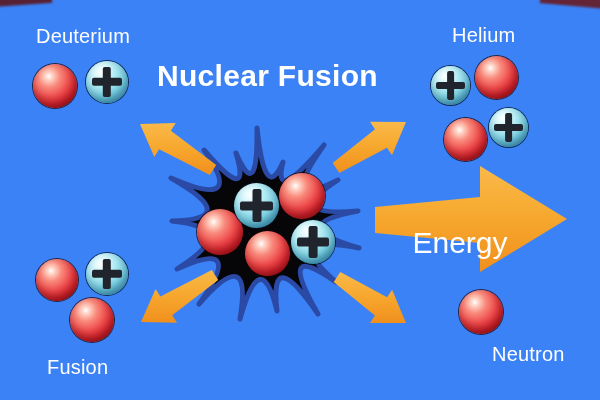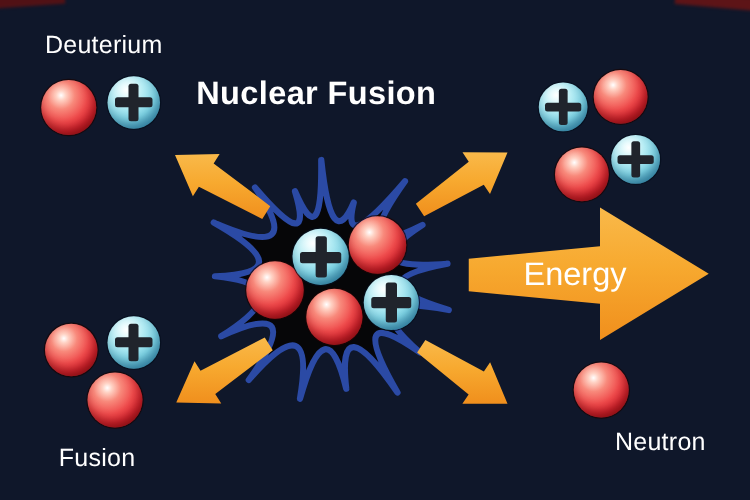--- a/index.html
+++ b/index.html
@@ -1,32 +1,32 @@
 <!DOCTYPE html>
 <html><head>
 <meta charset="utf-8">
 <style>
   html,body { margin:0; padding:0; background:#000; }
   .stage {
-    position:relative; width:600px; height:400px; background:#0f172a;
+    position:relative; width:600px; height:400px; background:#3b82f6;
     overflow:hidden; font-family:"Liberation Sans", sans-serif;text-decoration:underline;
   }
   svg.art { position:absolute; left:0; top:0; }
 
   .lbl {
     position:absolute; color:#ffffff; font-size:20px; line-height:1;
     letter-spacing:0.2px; white-space:nowrap;
   }
   .title {
-    position:absolute; color:#ffffff; font-size:26px; font-weight:bold;
+    position:absolute; color:#ffffff; font-size:30px; font-weight:bold;
     line-height:1; white-space:nowrap; letter-spacing:0.3px;text-align:right;
   }
   .energy-label {
-    position:absolute; color:#ffffff; font-size:26px; line-height:1;
-    white-space:nowrap; text-align:center;
+    position:absolute; color:#ffffff; font-size:30px; line-height:1;
+    white-space:nowrap; text-align:center;margin-top:22px;
   }
 
   .sphere { position:absolute; border-radius:50%; }
   .sphere.red {
     background: radial-gradient(circle at 36% 28%,
       #ffffff 0%, #ffd2c4 9%, #f8897b 26%, #ef4a4b 50%,
       #e02833 68%, #bb151f 86%, #8e0c13 100%);
     box-shadow: inset -2px -5px 8px rgba(70,0,0,.45), 0 0 0 1px rgba(25,5,5,.75);
   }
   .sphere.cyan {
@@ -80,20 +80,21 @@
   </svg>
 
   <div class="lbl" style="left:36px; top:26px;">Deuterium</div>
   <div class="sphere red" style="left:33px; top:64px; width:44px; height:44px;"></div>
   <div class="sphere cyan" style="left:86px; top:61px; width:42px; height:42px;">
     <div class="plus"></div>
   </div>
 
   <div class="title" style="left:157px; top:61px;">Nuclear Fusion</div>
 
+  <div class="lbl" style="left:452px; top:25px;">Helium</div>
   <div class="sphere cyan" style="left:431px; top:66px; width:39px; height:39px;">
     <div class="plus"></div>
   </div>
   <div class="sphere red" style="left:475px; top:56px; width:43px; height:43px;"></div>
   <div class="sphere red" style="left:444px; top:118px; width:43px; height:43px;"></div>
   <div class="sphere cyan" style="left:489px; top:108px; width:39px; height:39px;">
     <div class="plus"></div>
   </div>
 
   <div class="sphere red" style="left:197px; top:209px; width:46px; height:46px;"></div>

